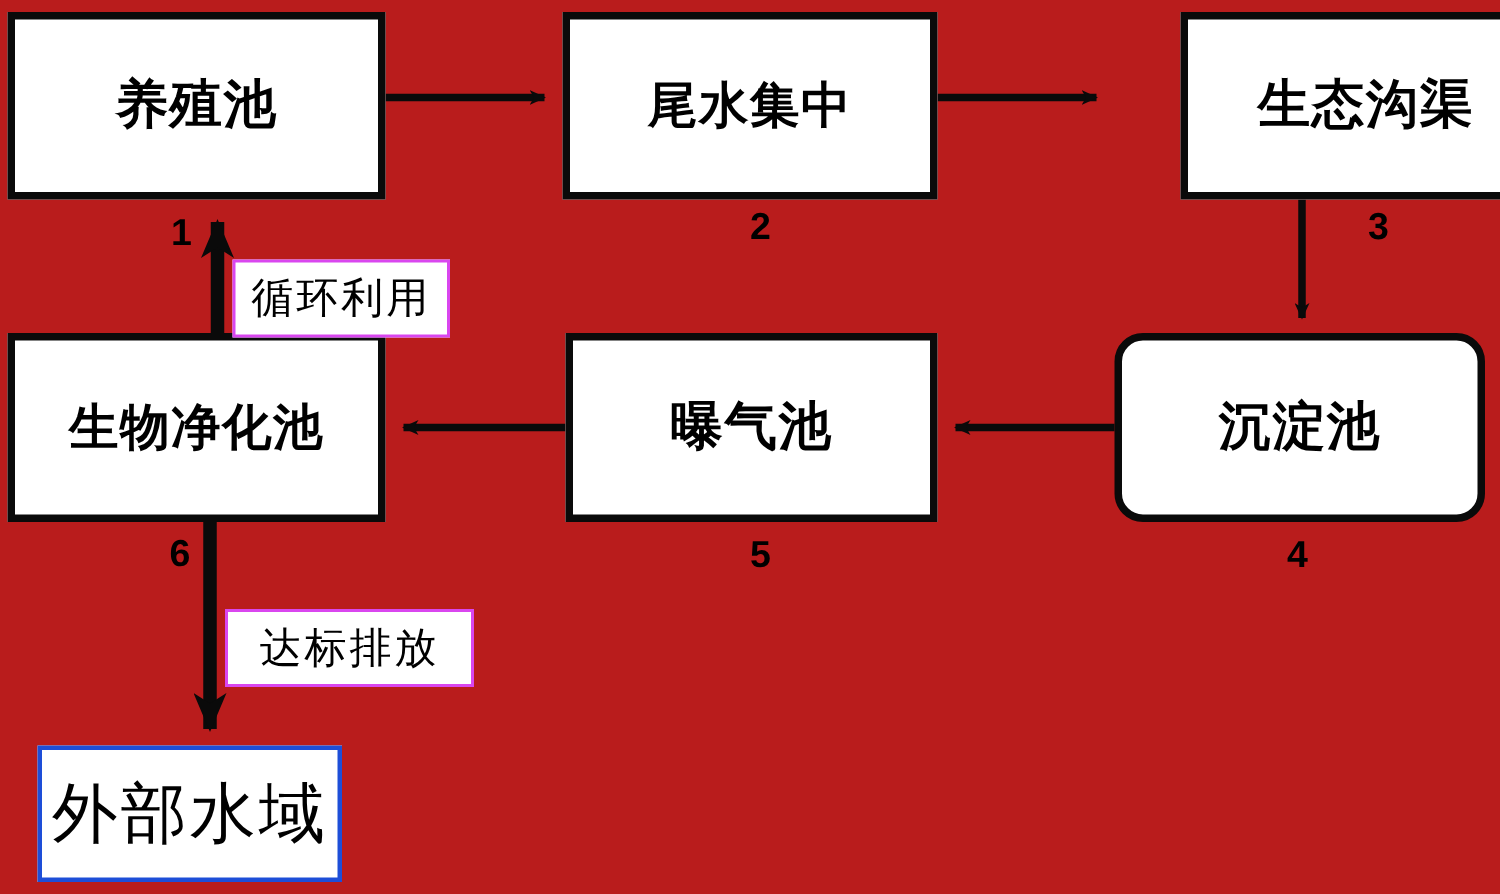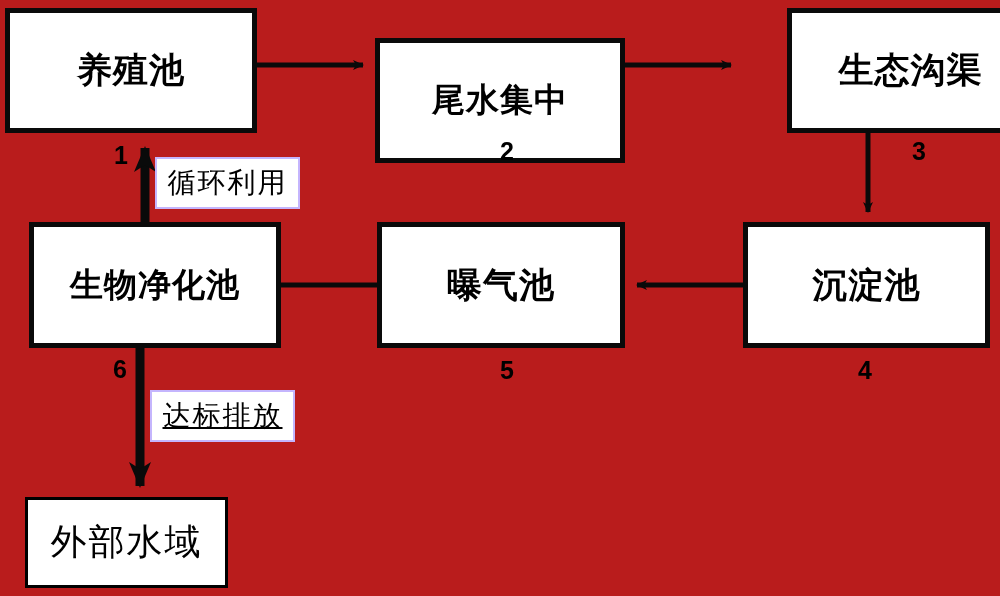--- a/index.html
+++ b/index.html
@@ -38,45 +38,46 @@
   .pbox.two-line {
     font-size: 33px;
     line-height: 1.35;
   }
   .pbox .ln { display: block; white-space: nowrap; }
 
   
   .tbox {
     position: absolute;
     box-sizing: border-box;
-    border: 3px solid #000000;
+    border: 3px solid #1d4ed8;
     background: #ffffff;
     display: flex;
     align-items: center;
     justify-content: center;
     color: #000000;
     font-weight: 400;
-    font-size: 36px;
+    font-size: 44px;
     letter-spacing: 2px;
   }
 
   
   .abox {
     position: absolute;
     box-sizing: border-box;
-    border: 2px solid #c4b5fd;
+    border: 2px solid #d946ef;
     background: #ffffff;
     display: flex;
     align-items: center;
     justify-content: center;
     color: #000000;
     font-weight: 400;
     font-size: 28px;
     letter-spacing: 2px;
     font-family: "Liberation Serif", "DejaVu Serif", serif;
+    margin-top: 16px;
   }
 
   
   .numlab {
     position: absolute;
     color: #000000;
     font-weight: 700;
     font-size: 25px;
     line-height: 1;
   }
@@ -132,49 +133,49 @@
 
     <g>
       <line x1="140" y1="348" x2="140" y2="486" stroke="#0a0a0a" stroke-width="9" marker-end="url(#ah-fat)"></line>
     </g>
   </svg>
 
   <div class="pbox" style="left:5px;  top:8px;   width:252px; height:125px;">
     <span class="ln">养殖池</span>
   </div>
 
-  <div class="pbox two-line" style="left:375px; top:8px; width:250px; height:125px;margin-top:30px;">
+  <div class="pbox two-line" style="left:375px; top:8px; width:250px; height:125px;">
     <span class="ln">尾水集中</span>
   </div>
 
   <div class="pbox" style="left:743px; top:8px; width:247px; height:125px;margin-left:44px;">
     <span class="ln">生态沟渠</span>
   </div>
 
-  <div class="pbox" style="left:743px; top:222px; width:247px; height:126px;">
+  <div class="pbox" style="left:743px; top:222px; width:247px; height:126px;border-radius:19px;">
     <span class="ln">沉淀池</span>
   </div>
 
   <div class="pbox" style="left:377px; top:222px; width:248px; height:126px;text-align:center;">
     <span class="ln">曝气池</span>
   </div>
 
-  <div class="pbox" style="left:5px; top:222px; width:252px; height:126px; font-size:33px;margin-left:24px;">
+  <div class="pbox" style="left:5px; top:222px; width:252px; height:126px; font-size:33px;">
     <span class="ln">生物净化池</span>
   </div>
 
   <div class="tbox" style="left:25px; top:497px; width:203px; height:91px;">
     <span class="ln">外部水域</span>
   </div>
 
   <div class="abox" style="left:155px; top:157px; width:145px; height:52px;">
     <span>循环利用</span>
   </div>
 
-  <div class="abox" style="left:150px; top:390px; width:145px; height:52px;text-decoration:underline;">
+  <div class="abox" style="left:150px; top:390px; width:166px; height:52px;">
     <span>达标排放</span>
   </div>
 
   <div class="numlab" style="left:114px; top:143px;">1</div>
   <div class="numlab" style="left:500px; top:139px;">2</div>
   <div class="numlab" style="left:912px; top:139px;">3</div>
   <div class="numlab" style="left:858px; top:358px;">4</div>
   <div class="numlab" style="left:500px; top:358px;">5</div>
   <div class="numlab" style="left:113px; top:357px;">6</div>
 

